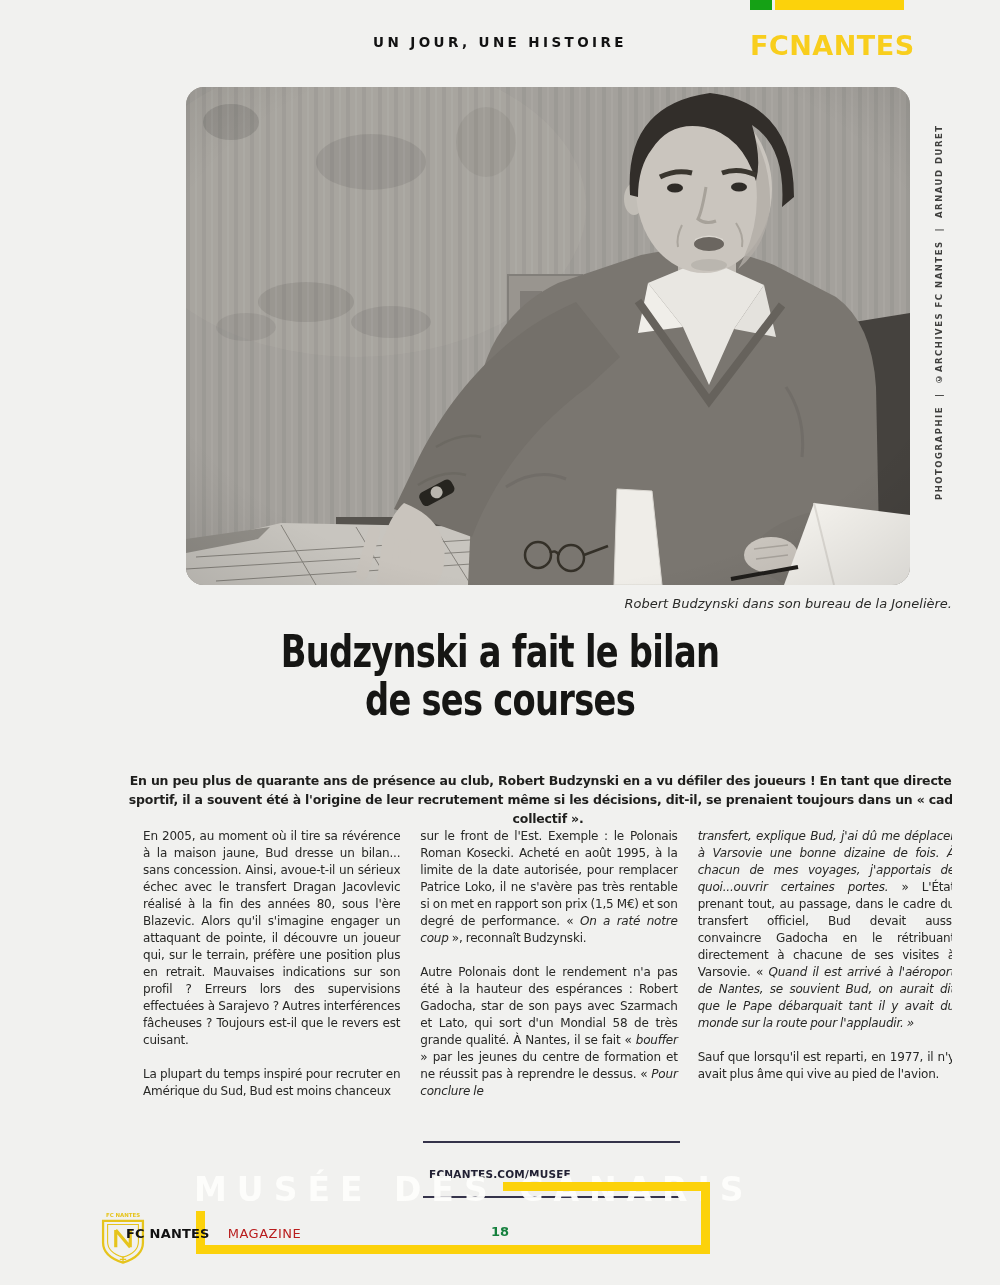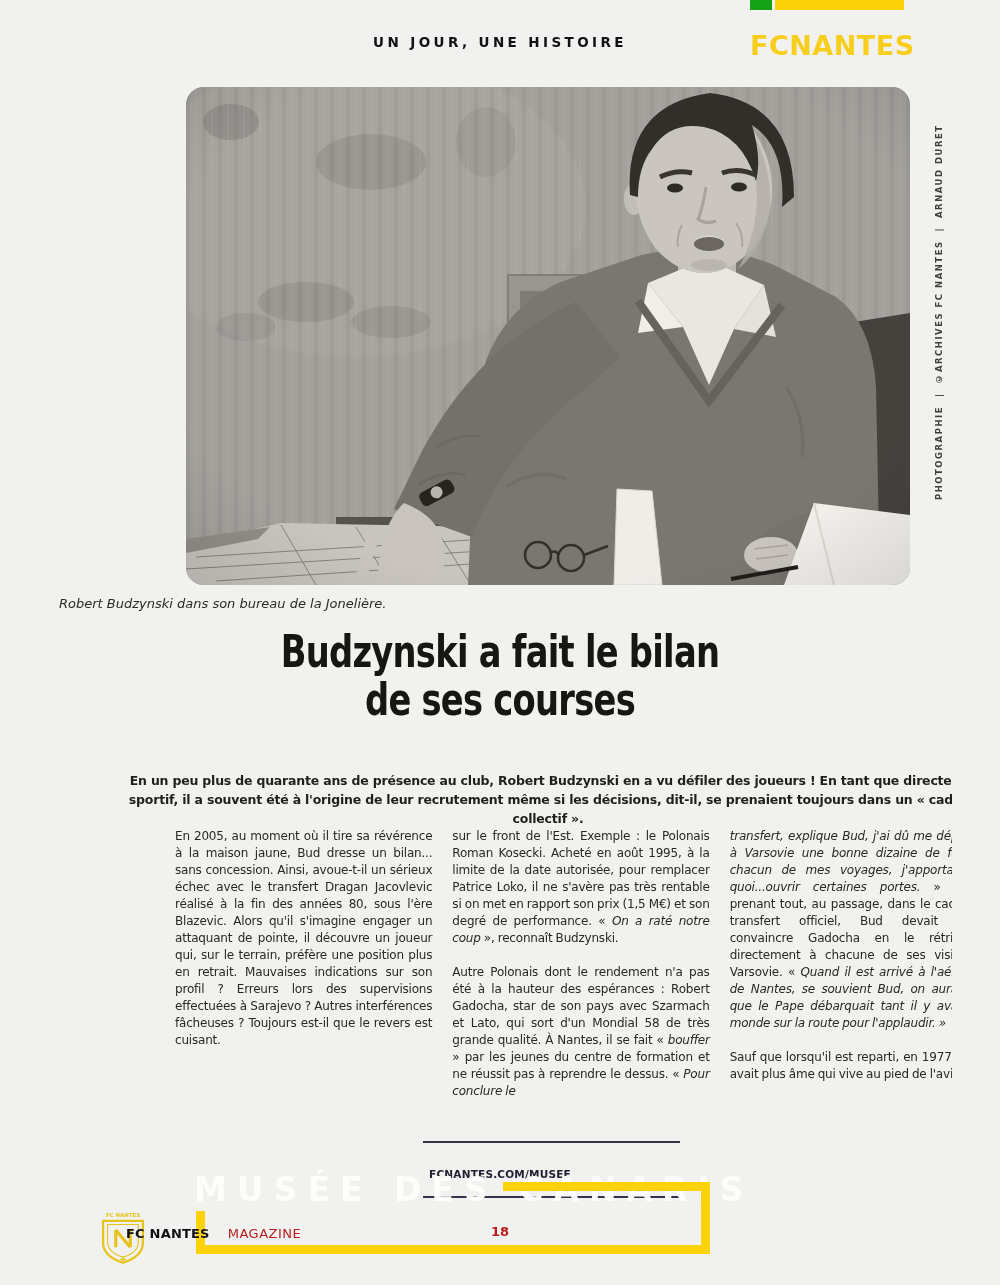--- a/index.html
+++ b/index.html
@@ -19,30 +19,30 @@
   .photo{position:absolute;left:138px;top:87px;width:724px;height:498px;border-radius:18px;
          overflow:hidden;background:#a4a19c;}
   .photo svg{display:block;width:100%;height:100%;}
 
   
   .credit{position:absolute;right:8px;top:170px;height:330px;display:flex;align-items:center;
           writing-mode:vertical-rl;transform:rotate(180deg);
           font-size:8.5px;font-weight:bold;letter-spacing:1.5px;color:#3f3f3d;white-space:pre;}
 
   
-  .caption{position:absolute;top:596px;left:11px;right:0;text-align:left;
+  .caption{position:absolute;top:596px;left:11px;right:0;text-align:right;
            font-style:italic;font-size:13px;color:#2a2a28;}
   .title{position:absolute;top:628px;left:0;right:0;margin:0;text-align:center;
          font-size:45px;line-height:1.06;font-weight:bold;letter-spacing:-1px;color:#161614;
          transform:scaleX(0.75);}
   .lead{position:absolute;top:758px;left:70px;width:860px;text-align:center;
         font-size:12.5px;font-weight:bold;line-height:1.55;letter-spacing:-0.2px;color:#1f1f1d;}
 
   
-  .columns{position:absolute;top:828px;left:95px;width:812px;display:flex;gap:20px;margin-left:32px;}
+  .columns{position:absolute;top:828px;left:95px;width:812px;display:flex;gap:20px;}
   .col{flex:1;min-width:0;}
   .col p{margin:0 0 17px 0;font-size:12px;line-height:17px;text-align:justify;
          letter-spacing:-0.2px;word-spacing:-0.5px;color:#282826;}
   .col em{font-style:italic;}
 
   
   .promo-rule{position:absolute;left:375px;width:257px;border-top:2px solid #35334a;}
   .promo-line{position:absolute;left:0;right:0;text-align:center;font-weight:bold;
               font-size:10.5px;letter-spacing:0.2px;color:#222134;}
 
@@ -53,21 +53,21 @@
   
   .ybar{position:absolute;background:#fcd20b;}
 
   
   .crest{position:absolute;left:46px;top:1210px;width:58px;height:58px;}
   .footer-brand{position:absolute;left:78px;top:1226px;display:flex;gap:18px;align-items:baseline;
                 font-size:13px;}
   .footer-brand .bold{font-weight:bold;color:#111;letter-spacing:0.2px;}
   .footer-brand .mag{font-weight:normal;color:#b91c1c;letter-spacing:0.5px;}
   .pagenum{position:absolute;top:1224px;left:0;right:0;text-align:center;
-           font-size:13px;font-weight:bold;color:#b91c1c;}
+           font-size:13px;font-weight:bold;color:#15803d;}
 </style>
 </head>
 <body>
 
 <div class="page">
 
   <div class="kicker">UN JOUR, UNE HISTOIRE</div>
   <div class="brand">
     <div class="brand-bar">
       <span class="green"></span>
@@ -181,20 +181,21 @@
 
   <div class="credit">PHOTOGRAPHIE  |  ©ARCHIVES FC NANTES  |  ARNAUD DURET</div>
 
   <div class="caption">Robert Budzynski dans son bureau de la Jonelière.</div>
   <h1 class="title"><span>Budzynski a fait le bilan</span><br><span>de ses courses</span></h1>
   <p class="lead">En un peu plus de quarante ans de présence au club, Robert Budzynski en a vu défiler des joueurs ! En tant que directeur sportif, il a souvent été à l'origine de leur recrutement même si les décisions, dit-il, se prenaient toujours dans un « cadre collectif ».</p>
 
   <div class="columns">
     <div class="col">
         <p><span>En 2005, au moment où il tire sa révérence à la maison jaune, Bud dresse un bilan... sans concession. Ainsi, avoue-t-il un sérieux échec avec le transfert Dragan Jacovlevic réalisé à la fin des années 80, sous l'ère Blazevic. Alors qu'il s'imagine engager un attaquant de pointe, il découvre un joueur qui, sur le terrain, préfère une position plus en retrait. Mauvaises indications sur son profil ? Erreurs lors des supervisions effectuées à Sarajevo ? Autres interférences fâcheuses ? Toujours est-il que le revers est cuisant.</span></p>
+        <p><span>La plupart du temps inspiré pour recruter en Amérique du Sud, Bud est moins chanceux</span></p>
       </div>
     <div class="col">
         <p><span>sur le front de l'Est. Exemple : le Polonais Roman Kosecki. Acheté en août 1995, à la limite de la date autorisée, pour remplacer Patrice Loko, il ne s'avère pas très rentable si on met en rapport son prix (1,5 M€) et son degré de performance. « </span><em>On a raté notre coup</em><span> », reconnaît Budzynski.</span></p>
         <p><span>Autre Polonais dont le rendement n'a pas été à la hauteur des espérances : Robert Gadocha, star de son pays avec Szarmach et Lato, qui sort d'un Mondial 58 de très grande qualité. À Nantes, il se fait « </span><em>bouffer</em><span> » par les jeunes du centre de formation et ne réussit pas à reprendre le dessus. « </span><em>Pour conclure le</em></p>
       </div>
     <div class="col">
         <p><em>transfert, explique Bud, j'ai dû me déplacer à Varsovie une bonne dizaine de fois. À chacun de mes voyages, j'apportais de quoi...ouvrir certaines portes.</em><span> » L'État prenant tout, au passage, dans le cadre du transfert officiel, Bud devait aussi convaincre Gadocha en le rétribuant directement à chacune de ses visites à Varsovie. « </span><em>Quand il est arrivé à l'aéroport de Nantes, se souvient Bud, on aurait dit que le Pape débarquait tant il y avait du monde sur la route pour l'applaudir. »</em></p>
         <p><span>Sauf que lorsqu'il est reparti, en 1977, il n'y avait plus âme qui vive au pied de l'avion.</span></p>
       </div>
   </div>

